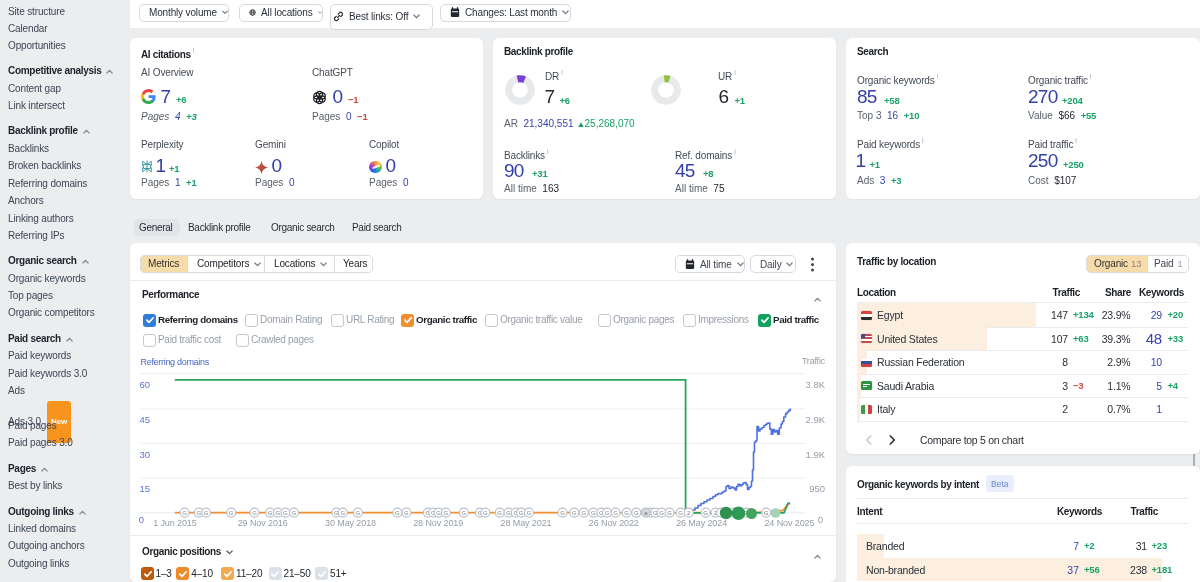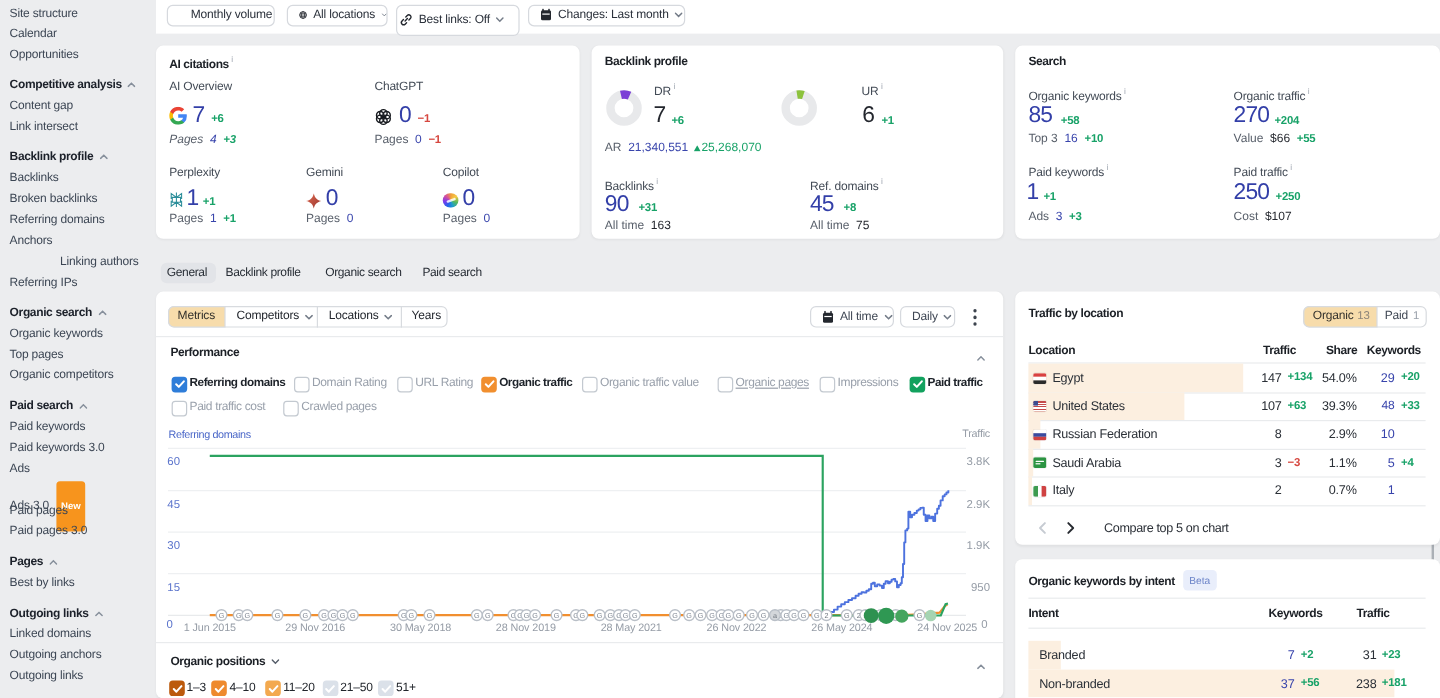--- a/index.html
+++ b/index.html
@@ -24,21 +24,21 @@
 .cbl2{font-size:9.8px;letter-spacing:-.4px;font-weight:700;color:#1d2229}
 .ck{position:absolute;left:1.5px;top:1.5px}
 .tab{position:absolute;font-size:10px;letter-spacing:-.3px;color:#272d35}
 .flag{position:absolute;width:10.5px;height:9px;border-radius:1.5px;overflow:hidden;box-shadow:0 0 0 .5px rgba(0,0,0,.08)}
 .t11{font-size:10.5px;letter-spacing:-.2px;color:#2b3037}
 .rowline{position:absolute;height:1px;background:#e9ebed}
 .tanbar{position:absolute;background:#fcefe0}
 </style></head>
 <body>
 <div class="a" style="left:130px;top:0;width:1070px;height:28px;background:#fff"></div>
-<div class="btn" style="left:139px;top:3.5px;width:90px;height:18px;padding-left:19px">Monthly volume<svg width="7" height="5" viewBox="0 0 8 5" style="margin-left:5px">
+<div class="btn" style="left:139px;top:3.5px;width:90px;height:18px;padding-left:9px">Monthly volume<svg width="7" height="5" viewBox="0 0 8 5" style="margin-left:5px">
       <path d="M1 .8 4 3.8 7 .8" fill="none" stroke="#747c88" stroke-width="1.4" stroke-linecap="round"></path>
     </svg></div>
 <div class="btn" style="left:239px;top:3.5px;width:84px;height:18px;padding-left:9px"><svg width="11" height="11" viewBox="0 0 14 14" style="margin-right:5px">
       <circle cx="7" cy="7" r="5.6" fill="none" stroke="#23272e" stroke-width="1.4"></circle>
       <ellipse cx="7" cy="7" rx="2.6" ry="5.6" fill="none" stroke="#23272e" stroke-width="1.2"></ellipse>
       <path d="M1.4 7h11.2M2.1 4.2h9.8M2.1 9.8h9.8" stroke="#23272e" stroke-width="1.2"></path>
     </svg>All locations<svg width="7" height="5" viewBox="0 0 8 5" style="margin-left:5px">
       <path d="M1 .8 4 3.8 7 .8" fill="none" stroke="#747c88" stroke-width="1.4" stroke-linecap="round"></path>
     </svg></div>
 <div class="btn" style="left:330px;top:3.5px;width:103px;height:26px;padding-left:2px"><svg width="11" height="11" viewBox="0 0 14 14" style="margin-right:5px">
@@ -65,21 +65,21 @@
     </svg></div>
 <div class="a sb" style="left:8px;top:81.5px;height:14px;line-height:14px;">Content gap</div>
 <div class="a sb" style="left:8px;top:99.0px;height:14px;line-height:14px;">Link intersect</div>
 <div class="a sbh" style="left:8px;top:124.0px;height:14px;line-height:14px;">Backlink profile&nbsp;&nbsp;<svg width="7" height="5" viewBox="0 0 8 5">
       <path d="M1 4.2 4 1.2 7 4.2" fill="none" stroke="#868f9b" stroke-width="1.4" stroke-linecap="round"></path>
     </svg></div>
 <div class="a sb" style="left:8px;top:141.5px;height:14px;line-height:14px;">Backlinks</div>
 <div class="a sb" style="left:8px;top:159.0px;height:14px;line-height:14px;">Broken backlinks</div>
 <div class="a sb" style="left:8px;top:176.5px;height:14px;line-height:14px;">Referring domains</div>
 <div class="a sb" style="left:8px;top:194.0px;height:14px;line-height:14px;">Anchors</div>
-<div class="a sb" style="left:8px;top:211.5px;height:14px;line-height:14px;margin-left:42px;">Linking authors</div>
+<div class="a sb" style="left:8px;top:211.5px;height:14px;line-height:14px;">Linking authors</div>
 <div class="a sb" style="left:8px;top:228.5px;height:14px;line-height:14px;">Referring IPs</div>
 <div class="a sbh" style="left:8px;top:254.0px;height:14px;line-height:14px;">Organic search&nbsp;&nbsp;<svg width="7" height="5" viewBox="0 0 8 5">
       <path d="M1 4.2 4 1.2 7 4.2" fill="none" stroke="#868f9b" stroke-width="1.4" stroke-linecap="round"></path>
     </svg></div>
 <div class="a sb" style="left:8px;top:271.5px;height:14px;line-height:14px;">Organic keywords</div>
 <div class="a sb" style="left:8px;top:289.0px;height:14px;line-height:14px;">Top pages</div>
 <div class="a sb" style="left:8px;top:306.0px;height:14px;line-height:14px;">Organic competitors</div>
 <div class="a sbh" style="left:8px;top:331.5px;height:14px;line-height:14px;">Paid search&nbsp;&nbsp;<svg width="7" height="5" viewBox="0 0 8 5">
       <path d="M1 4.2 4 1.2 7 4.2" fill="none" stroke="#868f9b" stroke-width="1.4" stroke-linecap="round"></path>
     </svg></div>
@@ -256,21 +256,21 @@
 <div class="a cbl" style="left:346px;top:313.0px;height:14px;line-height:14px;">URL Rating</div>
 <div class="cb" style="left:401px;top:313.5px;background:#f18f2f">
     <svg class="ck" width="10" height="10" viewBox="0 0 10 10">
       <path d="M1.8 5.2 4 7.4 8.2 2.8" fill="none" stroke="#fff" stroke-width="1.7" stroke-linecap="round" stroke-linejoin="round"></path>
     </svg>
   </div>
 <div class="a cbl2" style="left:416px;top:313.0px;height:14px;line-height:14px;">Organic traffic</div>
 <div class="cb cbu" style="left:485px;top:313.5px"></div>
 <div class="a cbl" style="left:500px;top:313.0px;height:14px;line-height:14px;">Organic traffic value</div>
 <div class="cb cbu" style="left:598px;top:313.5px"></div>
-<div class="a cbl" style="left:613px;top:313.0px;height:14px;line-height:14px;text-decoration:underline;">Organic pages</div>
+<div class="a cbl" style="left:613px;top:313.0px;height:14px;line-height:14px;">Organic pages</div>
 <div class="cb cbu" style="left:683px;top:313.5px"></div>
 <div class="a cbl" style="left:698px;top:313.0px;height:14px;line-height:14px;">Impressions</div>
 <div class="cb" style="left:758px;top:313.5px;background:#12a15e">
     <svg class="ck" width="10" height="10" viewBox="0 0 10 10">
       <path d="M1.8 5.2 4 7.4 8.2 2.8" fill="none" stroke="#fff" stroke-width="1.7" stroke-linecap="round" stroke-linejoin="round"></path>
     </svg>
   </div>
 <div class="a cbl2" style="left:773px;top:313.0px;height:14px;line-height:14px;">Paid traffic</div>
 <div class="cb cbu" style="left:143px;top:333.5px"></div>
 <div class="a cbl" style="left:158px;top:333.0px;height:14px;line-height:14px;">Paid traffic cost</div>
@@ -459,34 +459,34 @@
 <div class="rowline" style="left:857px;top:302.4px;width:331px"></div>
 <div class="tanbar" style="left:857px;top:303.4px;width:179px;height:23.5px"></div>
 <div class="flag" style="left:861px;top:310.6px">
     <div style="height:3px;background:#d94141"></div>
     <div style="height:3px;background:#fff"></div>
     <div style="height:3px;background:#2b2b2b"></div>
   </div>
 <div class="a t11" style="left:877px;top:308.1px;height:14px;line-height:14px;">Egypt</div>
 <div class="a t11" style="right:132px;top:308.1px;height:14px;line-height:14px;">147</div>
 <div class="a gn sm" style="left:1073px;top:308.1px;height:14px;line-height:14px;">+134</div>
-<div class="a t11" style="right:69.5px;top:308.1px;height:14px;line-height:14px;">54.0%</div>
+<div class="a t11" style="right:69.5px;top:308.1px;height:14px;line-height:14px;">23.9%</div>
 <div class="a " style="right:38px;top:308.1px;height:14px;line-height:14px;color:#3945ac;font-size:10.5px;letter-spacing:-.2px">29</div>
 <div class="a gn sm" style="left:1167.5px;top:308.1px;height:14px;line-height:14px;">+20</div>
 <div class="rowline" style="left:857px;top:326.9px;width:331px"></div>
 <div class="tanbar" style="left:857px;top:326.9px;width:130px;height:23.5px"></div>
 <div class="flag" style="left:861px;top:334.1px">
     <div style="position:absolute;inset:0;background:repeating-linear-gradient(#c54b4b 0 .7px,#fff .7px 1.4px)"></div>
     <div style="position:absolute;left:0;top:0;width:4px;height:3.8px;background:#3d4b8f"></div>
   </div>
 <div class="a t11" style="left:877px;top:331.6px;height:14px;line-height:14px;">United States</div>
 <div class="a t11" style="right:132px;top:331.6px;height:14px;line-height:14px;">107</div>
 <div class="a gn sm" style="left:1073px;top:331.6px;height:14px;line-height:14px;">+63</div>
 <div class="a t11" style="right:69.5px;top:331.6px;height:14px;line-height:14px;">39.3%</div>
-<div class="a " style="right:38px;top:331.6px;height:14px;line-height:14px;color:#3945ac;font-size:10px;letter-spacing:-.2px">48</div>
+<div class="a " style="right:38px;top:331.6px;height:14px;line-height:14px;color:#3945ac;font-size:15px;letter-spacing:-.2px">48</div>
 <div class="a gn sm" style="left:1167.5px;top:331.6px;height:14px;line-height:14px;">+33</div>
 <div class="rowline" style="left:857px;top:350.4px;width:331px"></div>
 <div class="tanbar" style="left:857px;top:350.4px;width:10px;height:23.5px"></div>
 <div class="flag" style="left:861px;top:357.6px">
     <div style="height:3px;background:#fff"></div>
     <div style="height:3px;background:#3a4ba0"></div>
     <div style="height:3px;background:#cf4242"></div>
   </div>
 <div class="a t11" style="left:877px;top:355.1px;height:14px;line-height:14px;">Russian Federation</div>
 <div class="a t11" style="right:132px;top:355.1px;height:14px;line-height:14px;">8</div>

